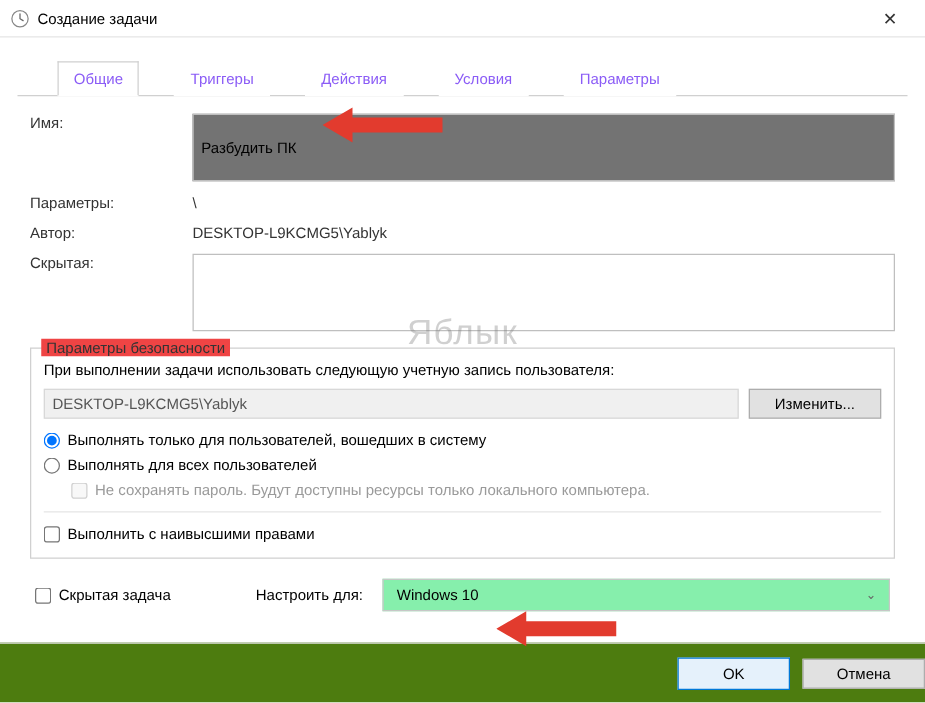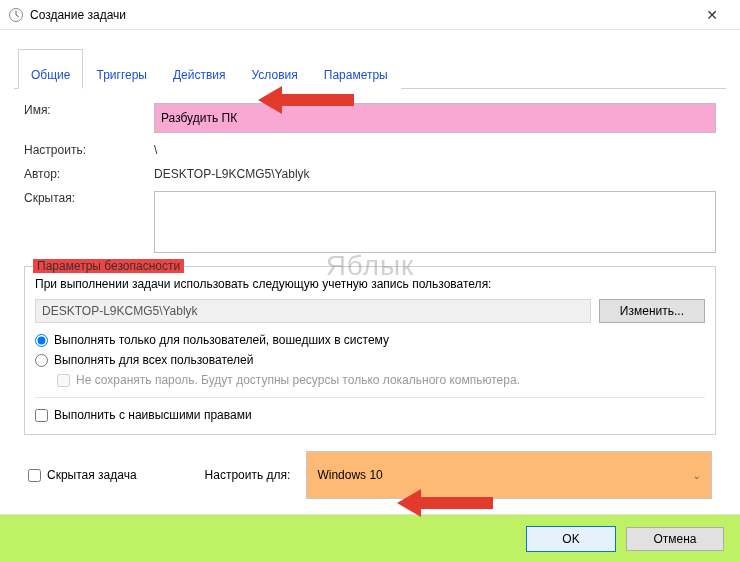--- a/index.html
+++ b/index.html
@@ -32,44 +32,45 @@
   }
   .content { padding: 10px 14px 0 14px; }
   .tabs {
     display: flex;
     border-bottom: 1px solid #d0d0d0;
     margin: 8px 0 0 0;
     padding-left: 4px;
     gap: 0;
   }
   .tab {
-    padding: 18px 12px 6px 12px;
+    padding: 6px 12px 6px 12px;
     border: 1px solid transparent;
     border-bottom: none;
     position: relative;
     top: 1px;
     cursor: pointer;
-    color: #1d4ed8;
+    color: #8b5cf6;
     background: #fff;
+    margin-left: 28px;
   }
   .tab.active {
     border-color: #d0d0d0;
     border-bottom: 1px solid #fff;
     background: #fff;
   }
   .panel { padding: 14px 10px 10px 10px; }
   .row { display: flex; margin-bottom: 10px; }
   .row .label { width: 130px; color: #333; }
   .row .value { flex: 1; }
   .text-input {
     width: 100%;
     border: 1px solid #bfbfbf;
-    padding: 7px 6px;
+    padding: 19px 6px;
     font: inherit;
-    background: #f9a8d4;
+    background: #737373;
   }
   .readonly-text { color: #333; }
   .textarea {
     width: 100%;
     height: 62px;
     border: 1px solid #bfbfbf;
     resize: none;
     font: inherit;
     padding: 3px 6px;
   }
@@ -112,37 +113,37 @@
     display: flex; align-items: center; gap: 16px;
     padding: 10px 4px;
     margin-top: 6px;
   }
   .bottom-row .filler { flex: 0 0 auto; }
   .dropdown {
     flex: 1;
     display: flex;
     align-items: center;
     justify-content: space-between;
-    background: #fdba74;
+    background: #86efac;
     border: 1px solid #c7c7c7;
-    padding: 16px 10px;
+    padding: 5px 10px;
     cursor: pointer;
     min-height: 24px;
   }
   .caret { color: #666; font-size: 10px; }
   .footer {
     position: absolute;
     bottom: 0; left: 0; right: 0;
     height: 48px;
     border-top: 1px solid #e0e0e0;
-    background: #bef264;
+    background: #4d7c0f;
     display: flex;
     align-items: center;
     justify-content: flex-end;
-    padding: 0 16px;
+    padding: 0 0;
     gap: 10px;
   }
   .btn-primary {
     border: 1px solid #0078d7;
     background: #e5f1fb;
     min-width: 90px;
     padding: 5px 24px;
   }
   .arrow {
     position: absolute;
@@ -185,21 +186,21 @@
   </div>
 
   <div class="panel">
 
     <div class="row">
       <div class="label">Имя:</div>
       <div class="value"><input class="text-input" value="Разбудить ПК" style=""></div>
     </div>
 
     <div class="row">
-      <div class="label">Настроить:</div>
+      <div class="label">Параметры:</div>
       <div class="value readonly-text">\</div>
     </div>
 
     <div class="row">
       <div class="label">Автор:</div>
       <div class="value readonly-text">DESKTOP-L9KCMG5\Yablyk</div>
     </div>
 
     <div class="row" style="align-items:flex-start;">
       <div class="label">Скрытая:</div>

